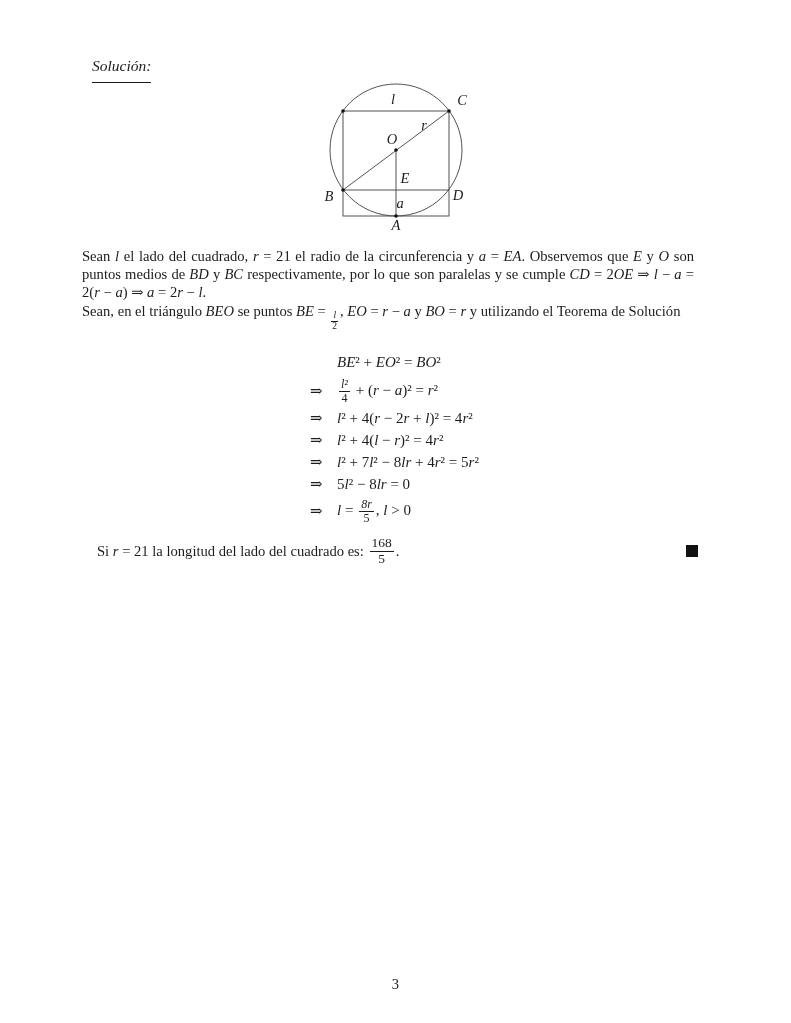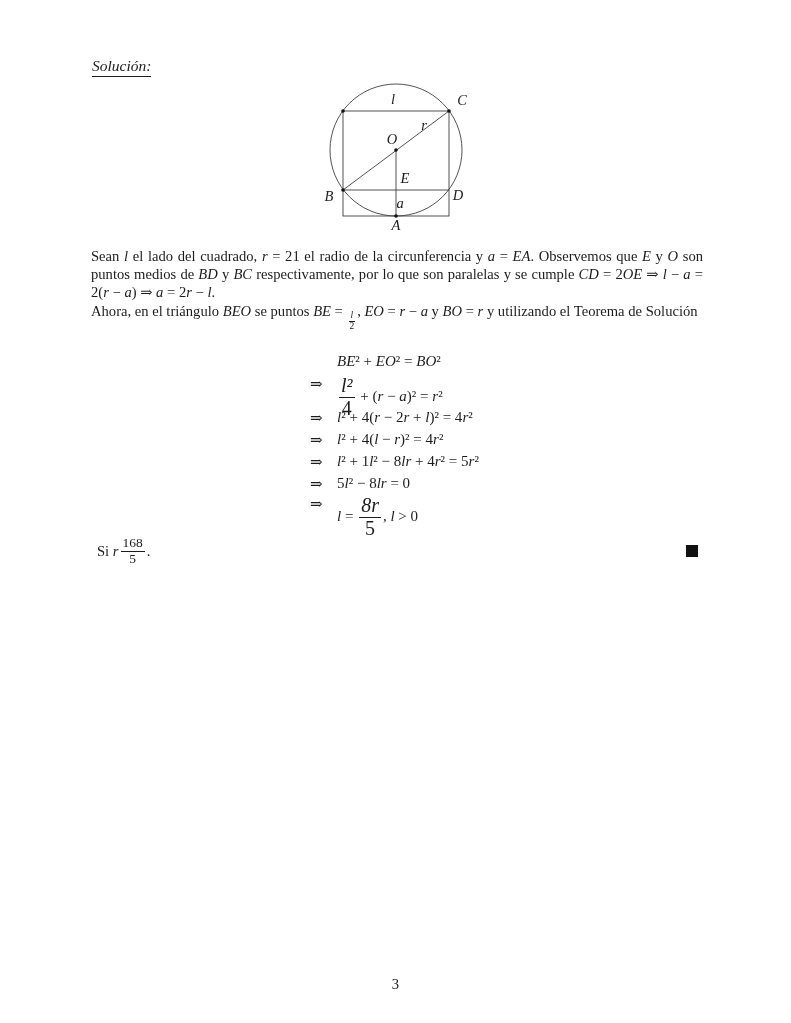--- a/index.html
+++ b/index.html
@@ -10,60 +10,60 @@
     color: #1c1c1c;
   }
   .page { position: relative; width: 791px; height: 1023px; background: #ffffff; overflow: hidden; }
 
   .mi { font-style: italic; }
 
   
   .heading {
     position: absolute; left: 92px; top: 57px;
     font-size: 15.5px; font-style: italic;
-    border-bottom: 1px solid #1c1c1c; padding-bottom: 1px;
+    border-bottom: 1px solid #1c1c1c; padding-bottom: 7px;
   }
 
   
   .figure { position: absolute; left: 316px; top: 80px; width: 160px; height: 156px; }
   .figure svg { display: block; }
   .fig-line { stroke: #3f3f3f; stroke-width: 0.9; fill: none; }
   .fig-dot { fill: #111111; }
   .fig-label {
     font-family: "Liberation Serif", "DejaVu Serif", serif;
     font-size: 14.5px; font-style: italic; fill: #1c1c1c;
   }
 
   
   .body-text {
-    position: absolute; left: 91px; width: 612px;
+    position: absolute; left: 82px; width: 612px;
     font-size: 14.6px; line-height: 17.9px; text-align: justify;
   }
   .para-1 { top: 248px; }
   .para-2 { top: 303px; }
 
   
   .frac {
     display: inline-flex; flex-direction: column; align-items: center;
     vertical-align: middle; line-height: 1.08; margin: 0 2px;
     text-align: center;
   }
   .frac .fn { border-bottom: 1px solid currentColor; padding: 0 2px 0 2px; }
   .frac .fd { padding-top: 0; }
   .body-text .frac { font-size: 9.5px; line-height: 1.05; vertical-align: -2px; }
 
   
   .equations { position: absolute; left: 310px; top: 353px; font-size: 15px; }
-  .eq-row { display: flex; align-items: flex-start; height: 18px; }
+  .eq-row { display: flex; align-items: center; height: 18px; }
   .eq-row.tall { height: 32px; }
   .eq-row.mb4 { margin-bottom: 4px; }
   .eq-row.mb2 { margin-bottom: 2px; }
   .eq-arrow { display: inline-block; width: 27px; }
   .eq-content { display: inline-block; white-space: nowrap; }
-  .equations .frac { font-size: 20px; }
+  .equations .frac { font-size: 12px; }
 
   
   .result-line {
     position: absolute; left: 97px; top: 534px; width: 612px; height: 34px;
     display: flex; align-items: center; font-size: 14.6px; white-space: pre-wrap;
   }
   .result-line .frac { font-size: 13.5px; text-align: center; }
 
   .qed { position: absolute; left: 686px; top: 545px; width: 12px; height: 12px; background: #111111; }
 
@@ -100,21 +100,21 @@
       <text class="fig-label" x="89" y="103" text-anchor="middle">E</text>
       <text class="fig-label" x="13" y="121" text-anchor="middle">B</text>
       <text class="fig-label" x="142" y="120" text-anchor="middle">D</text>
       <text class="fig-label" x="84" y="128" text-anchor="middle">a</text>
       <text class="fig-label" x="80" y="150" text-anchor="middle">A</text>
     </svg>
   </div>
 
   <p class="body-text para-1"><span>Sean </span><span class="mi">l</span><span> el lado del cuadrado, </span><span class="mi">r</span><span> = 21 el radio de la circunferencia y </span><span class="mi">a</span><span> = </span><span class="mi">EA</span><span>. Observemos que </span><span class="mi">E</span><span> y </span><span class="mi">O</span><span> son puntos medios de </span><span class="mi">BD</span><span> y </span><span class="mi">BC</span><span> respectivamente, por lo que son paralelas y se cumple </span><span class="mi">CD</span><span> = 2</span><span class="mi">OE</span><span> ⇒ </span><span class="mi">l</span><span> − </span><span class="mi">a</span><span> = 2(</span><span class="mi">r</span><span> − </span><span class="mi">a</span><span>) ⇒ </span><span class="mi">a</span><span> = 2</span><span class="mi">r</span><span> − </span><span class="mi">l</span><span>.</span></p>
 
-  <p class="body-text para-2"><span>Ahora, en el triángulo </span><span class="mi">BEO</span><span> se puntos </span><span class="mi">BE</span><span> = </span><span class="frac">
+  <p class="body-text para-2"><span>Sean, en el triángulo </span><span class="mi">BEO</span><span> se puntos </span><span class="mi">BE</span><span> = </span><span class="frac">
         <span class="fn mi">l</span>
         <span class="fd">2</span>
       </span><span>, </span><span class="mi">EO</span><span> = </span><span class="mi">r</span><span> − </span><span class="mi">a</span><span> y </span><span class="mi">BO</span><span> = </span><span class="mi">r</span><span> y utilizando el Teorema de Solución</span></p>
 
   <div class="equations">
     <div class="eq-row mb4">
       <span class="eq-arrow"></span>
       <span class="eq-content"><span class="mi">BE</span><span>² + </span><span class="mi">EO</span><span>² = </span><span class="mi">BO</span><span>²</span></span>
     </div>
     <div class="eq-row tall mb2">
@@ -127,34 +127,34 @@
     <div class="eq-row mb4">
       <span class="eq-arrow">⇒</span>
       <span class="eq-content"><span class="mi">l</span><span>² + 4(</span><span class="mi">r</span><span> − 2</span><span class="mi">r</span><span> + </span><span class="mi">l</span><span>)² = 4</span><span class="mi">r</span><span>²</span></span>
     </div>
     <div class="eq-row mb4">
       <span class="eq-arrow">⇒</span>
       <span class="eq-content"><span class="mi">l</span><span>² + 4(</span><span class="mi">l</span><span> − </span><span class="mi">r</span><span>)² = 4</span><span class="mi">r</span><span>²</span></span>
     </div>
     <div class="eq-row mb4">
       <span class="eq-arrow">⇒</span>
-      <span class="eq-content"><span class="mi">l</span><span>² + 1</span><span class="mi">l</span><span>² − 8</span><span class="mi">lr</span><span> + 4</span><span class="mi">r</span><span>² = 5</span><span class="mi">r</span><span>²</span></span>
+      <span class="eq-content"><span class="mi">l</span><span>² + 7</span><span class="mi">l</span><span>² − 8</span><span class="mi">lr</span><span> + 4</span><span class="mi">r</span><span>² = 5</span><span class="mi">r</span><span>²</span></span>
     </div>
     <div class="eq-row mb2">
       <span class="eq-arrow">⇒</span>
       <span class="eq-content"><span>5</span><span class="mi">l</span><span>² − 8</span><span class="mi">lr</span><span> = 0</span></span>
     </div>
     <div class="eq-row tall">
       <span class="eq-arrow">⇒</span>
       <span class="eq-content"><span class="mi">l</span><span> = </span><span class="frac">
             <span class="fn mi">8r</span>
             <span class="fd">5</span>
           </span><span>, </span><span class="mi">l</span><span> &gt; 0</span></span>
     </div>
   </div>
 
-  <div class="result-line"><span>Si </span><span class="mi">r</span><span class="frac"><span class="fn">168</span><span class="fd">5</span></span><span>.</span></div>
+  <div class="result-line"><span>Si </span><span class="mi">r</span><span> = 21 la longitud del lado del cuadrado es: </span><span class="frac"><span class="fn">168</span><span class="fd">5</span></span><span>.</span></div>
 
   <div class="qed"></div>
 
   <div class="page-number">3</div>
 
 </div>
 
 </body></html>

